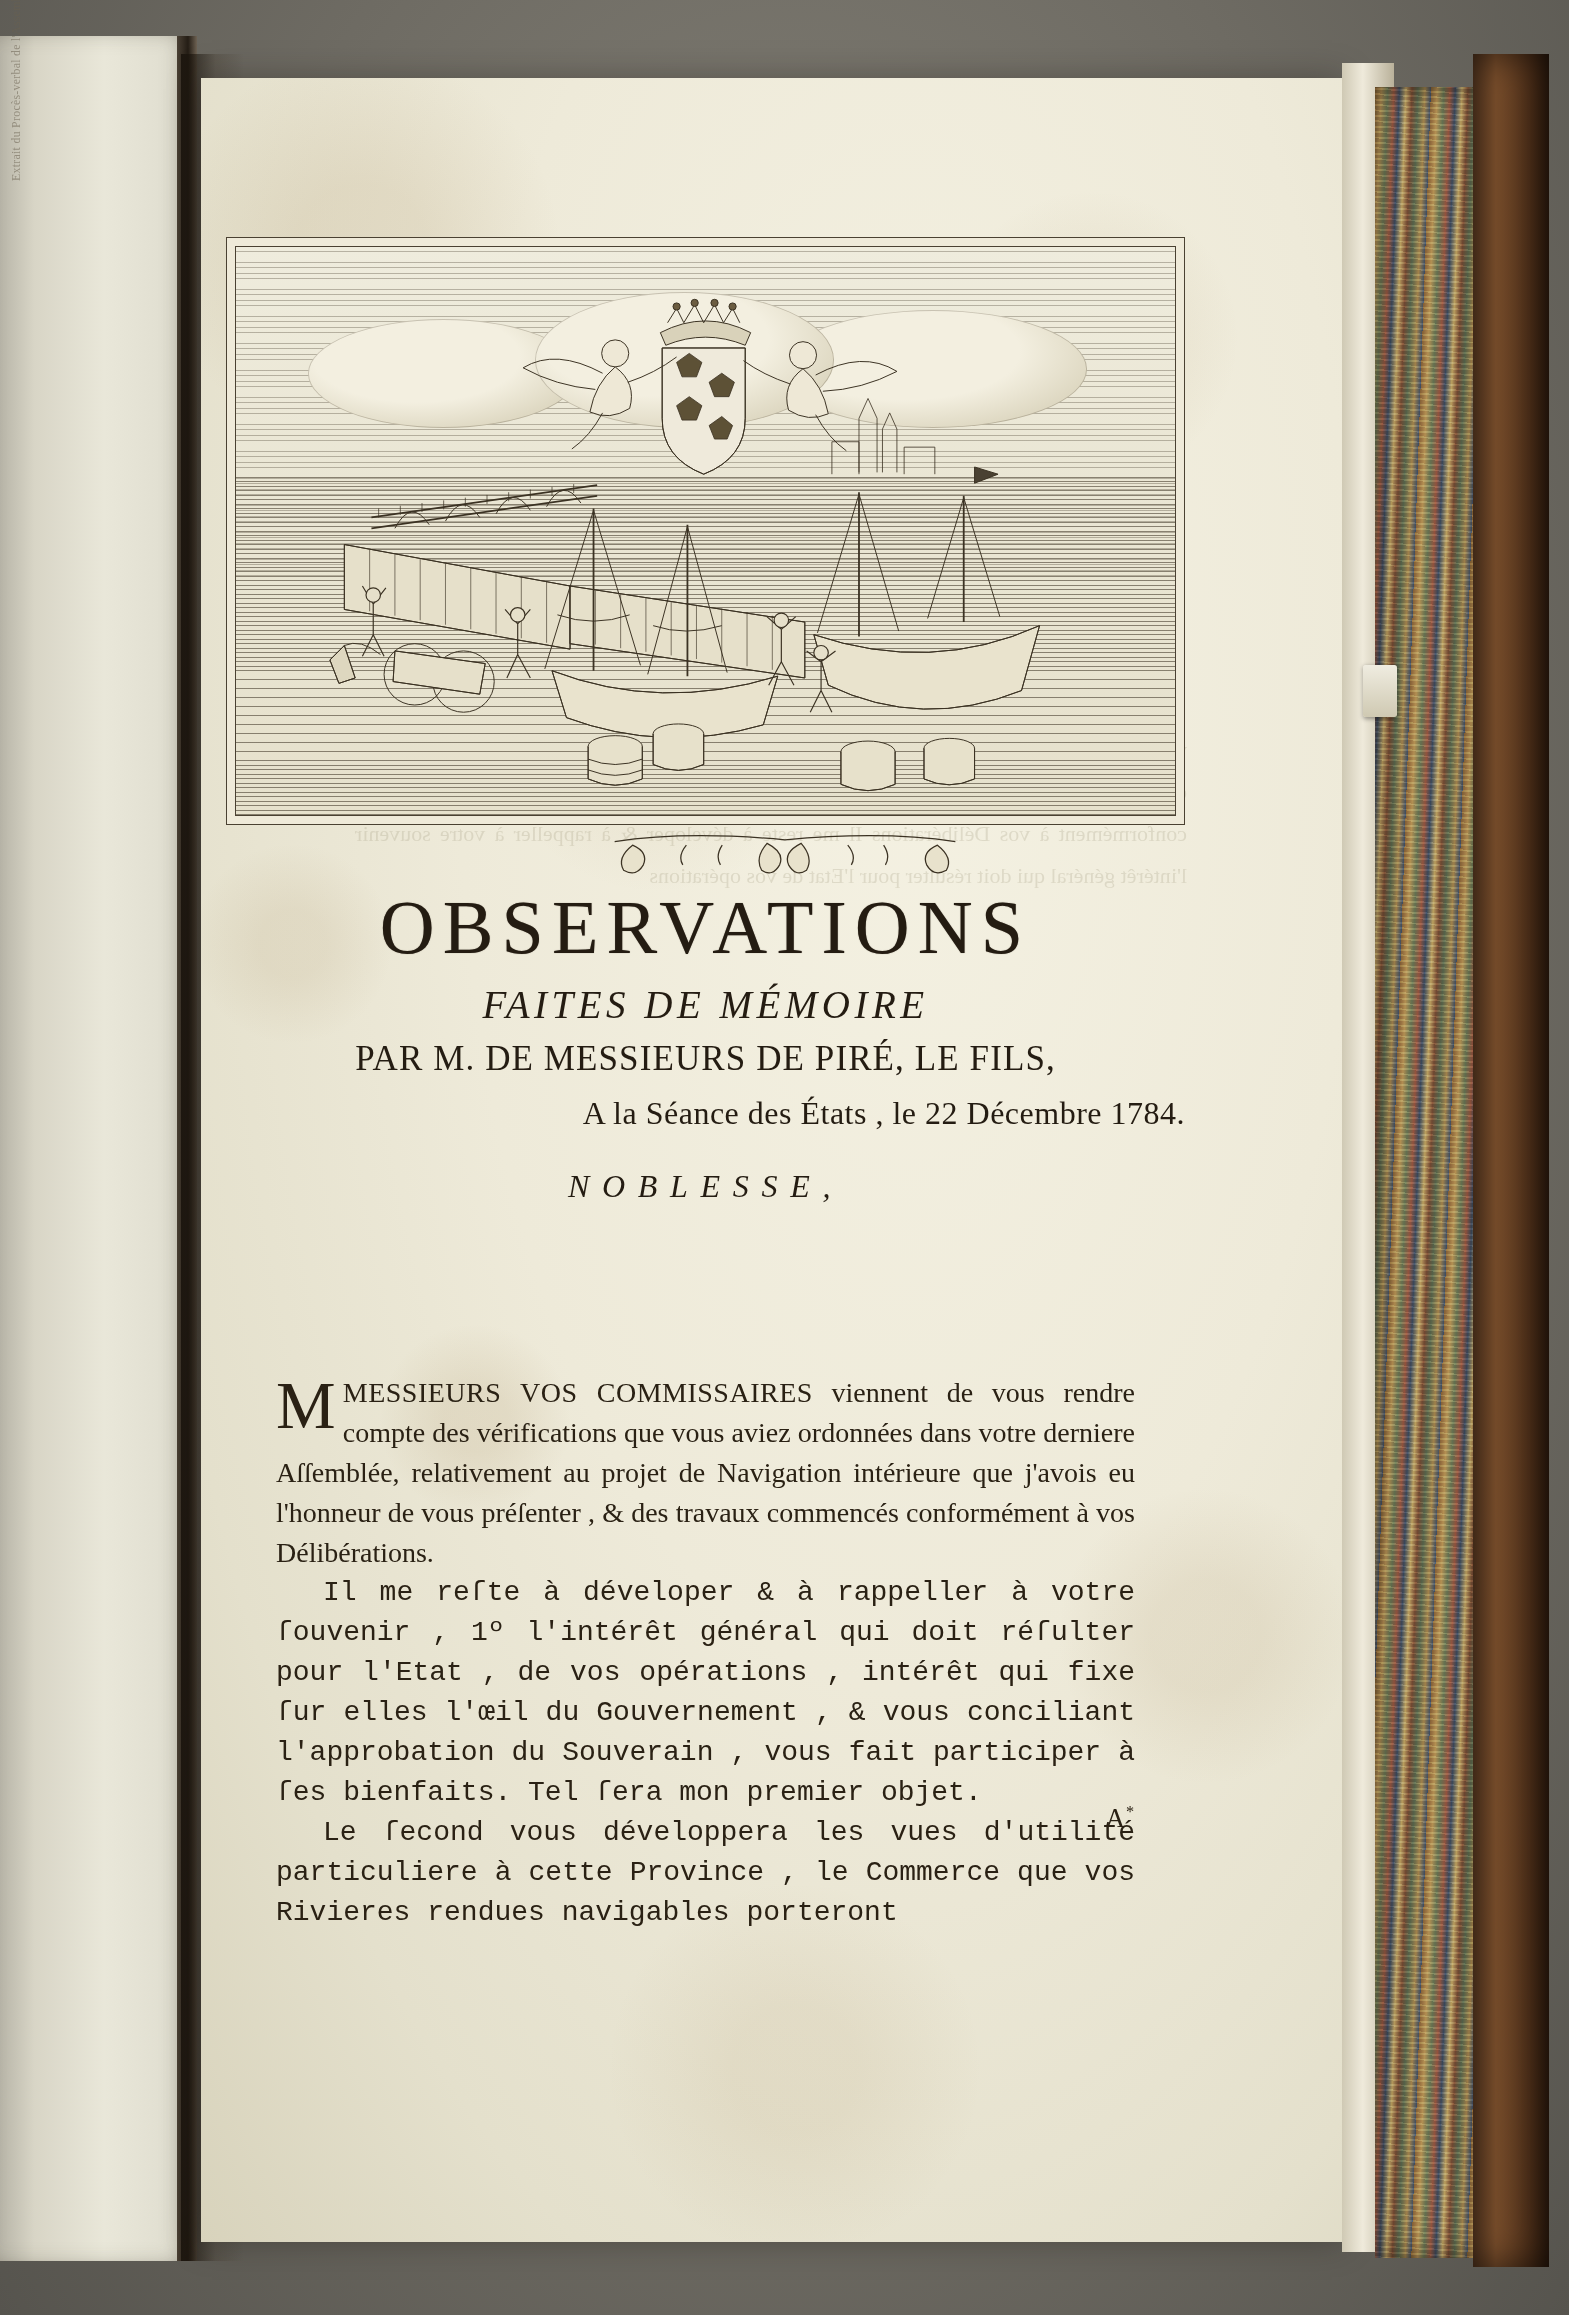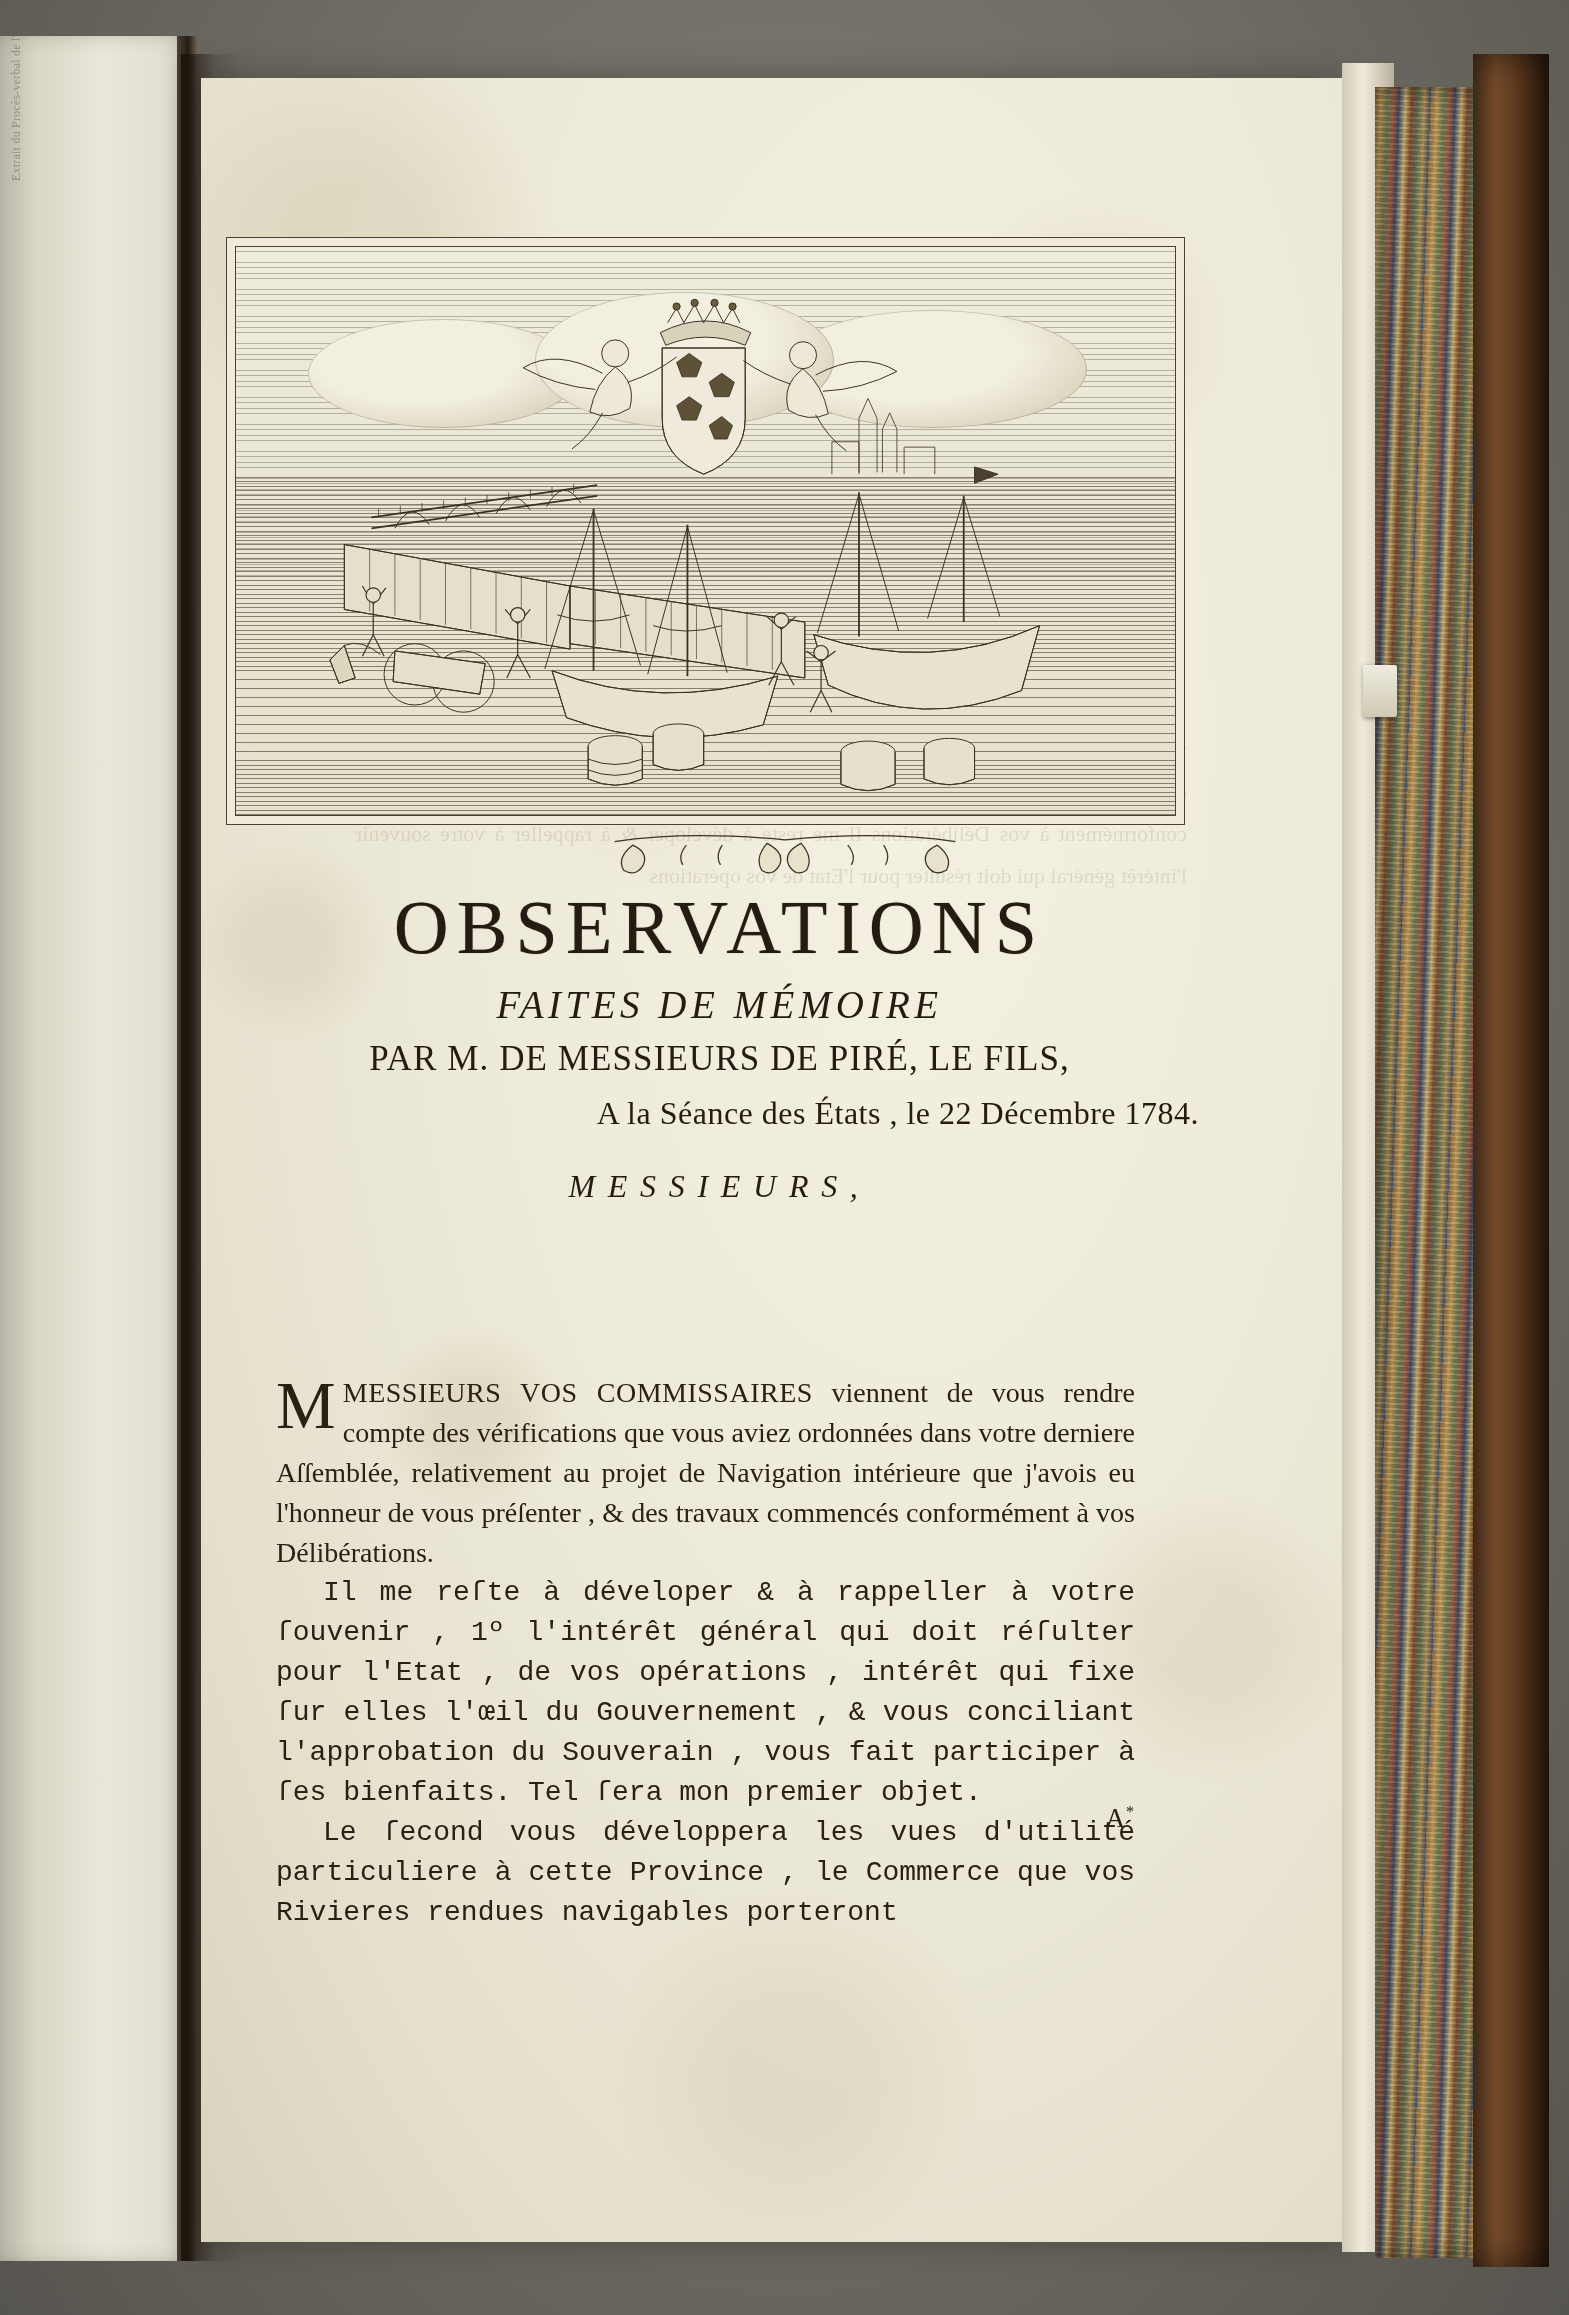--- a/index.html
+++ b/index.html
@@ -121,21 +121,21 @@
     background:radial-gradient(ellipse at 40% 35%,#f3efe0 45%, #ded8c2 75%, rgba(222,216,194,0) 100%);
     box-shadow:0 0 0 0.9px rgba(70,60,40,.25) inset;
   }
   .vig-svg{position:absolute;inset:0;width:100%;height:100%;}
   .tailpiece{
     position:absolute;left:50%;top:829px;transform:translateX(-50%);
     width:416px;height:52px;
   }
 
   
-  .titleblock{position:absolute;left:240px;top:887px;width:959px;text-align:center;color:#241c12;}
+  .titleblock{position:absolute;left:226px;top:887px;width:959px;text-align:center;color:#241c12;}
   .t-main{
     font-size:76px;letter-spacing:8.1px;line-height:1.06;
     font-family:"Liberation Serif",serif;font-weight:400;
     text-shadow:0 0 0.9px rgba(40,30,18,.55);
   }
   .t-sub1{
     margin-top:14.5px;font-style:italic;font-size:39px;letter-spacing:4.5px;
   }
   .t-sub2{
     margin-top:11.8px;font-size:35px;letter-spacing:1.1px;
@@ -328,21 +328,21 @@
       <path d="M248 16 q14 16 6 30 q-12 8 -20 -6 q-6 -14 14 -24 z" fill="#e8e2cc"></path>
       <path d="M120 18 q-10 12 -4 22 M160 18 q-8 12 -2 22 M300 18 q10 12 4 22 M340 18 q8 12 2 22"></path>
     </g>
   </svg>
 
   <div class="titleblock">
     <div class="t-main">OBSERVATIONS</div>
     <div class="t-sub1">FAITES DE MÉMOIRE</div>
     <div class="t-sub2">PAR M. DE MESSIEURS DE PIRÉ, LE FILS,</div>
     <div class="t-sub4">A la Séance des États , le 22 Décembre 1784.</div>
-    <div class="t-salut">MESSIEURS,</div>
+    <div class="t-salut">NOBLESSE,</div>
   </div>
 
   <div class="body">
     <p><span class="dropcap">M</span><span class="smallcaps">MESSIEURS VOS COMMISSAIRES</span><span> viennent de vous rendre compte des vérifications que vous aviez ordonnées dans votre derniere Aſſemblée, relativement au projet de Navigation intérieure que j'avois eu l'honneur de vous préſenter , &amp; des travaux commencés conformément à vos Délibérations.</span></p>
     <p>Il me reſte à déveloper &amp; à rappeller à votre ſouvenir , 1º l'intérêt général qui doit réſulter pour l'Etat , de vos opérations , intérêt qui fixe ſur elles l'œil du Gouvernement , &amp; vous conciliant l'approbation du Souverain , vous fait participer à ſes bienfaits. Tel ſera mon premier objet.</p>
     <p>Le ſecond vous développera les vues d'utilité particuliere à cette Province , le Commerce que vos Rivieres rendues navigables porteront</p>
   </div>
 
   <div class="sig">
     <span>A</span><sup>*</sup>

